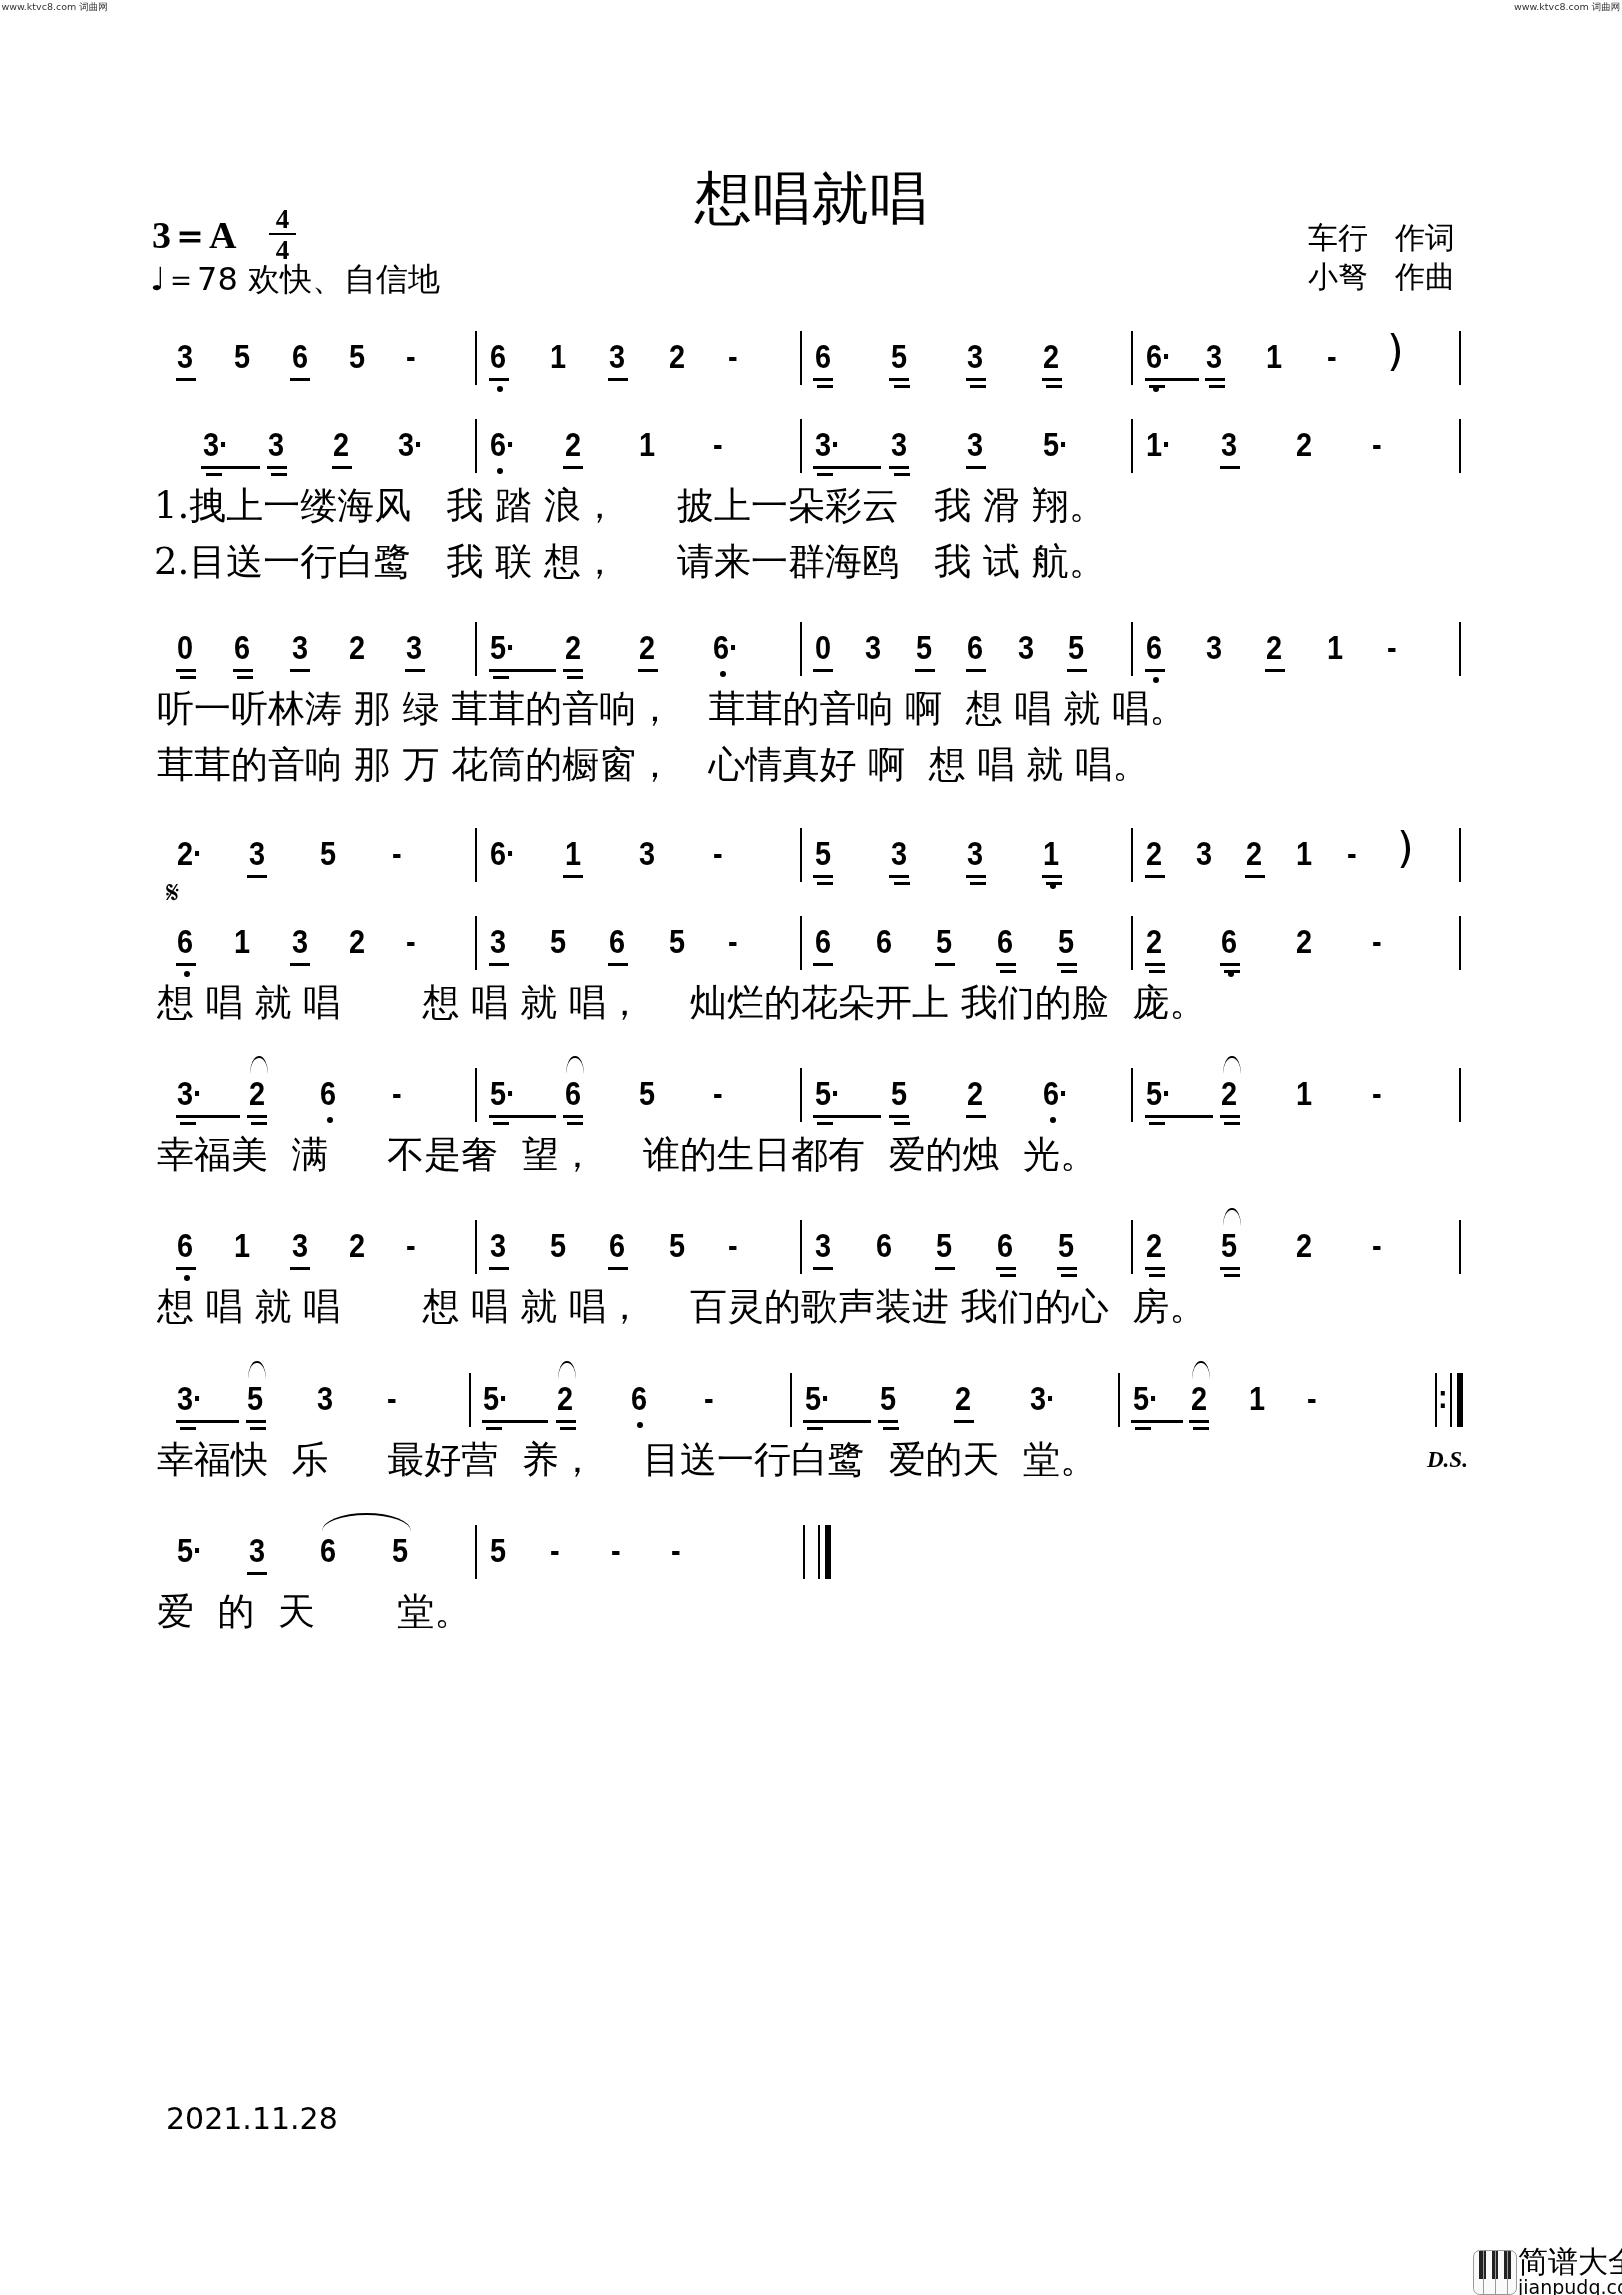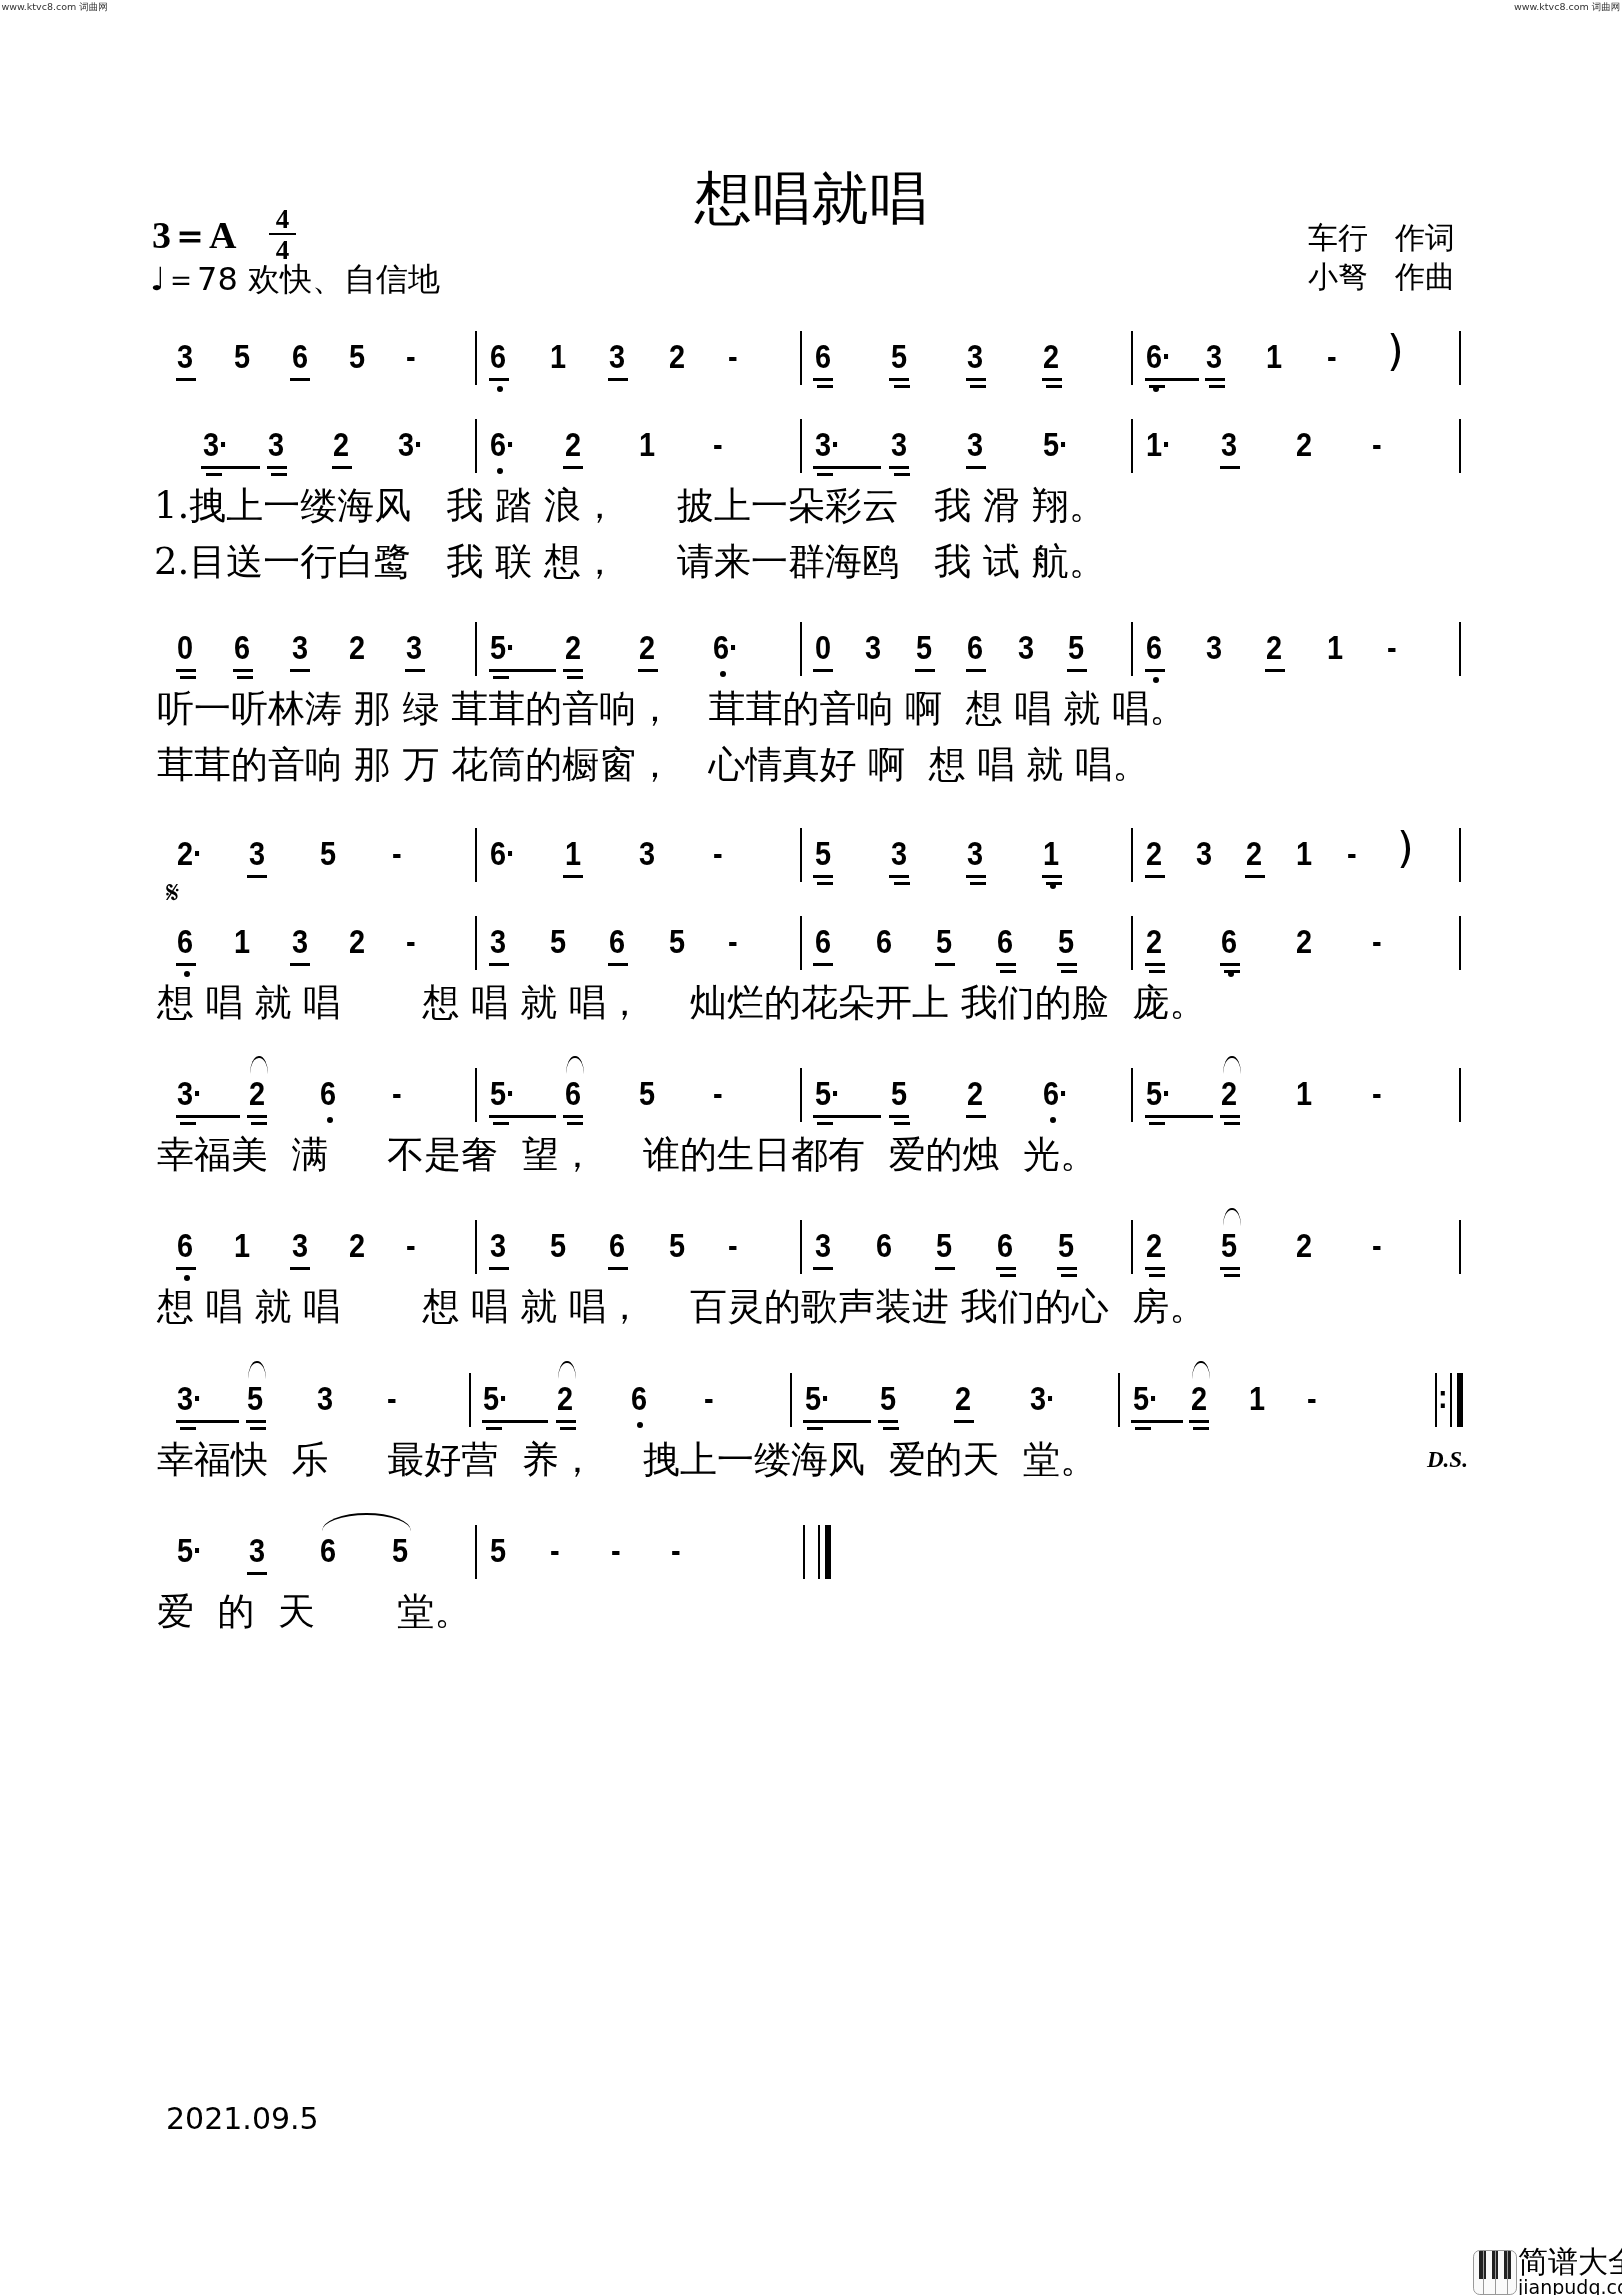--- a/index.html
+++ b/index.html
@@ -393,21 +393,21 @@
       <div class="ul" style="left: 1135px; width: 16px; top: 54px;"></div>
       <div class="n" style="left: 1191px; top: 5.4px;">2</div>
       <div class="ul" style="left: 1189px; width: 20px; top: 47px;"></div>
       <div class="ul" style="left: 1193px; width: 16px; top: 54px;"></div>
       <div class="slur" style="left: 1192px; width: 17.6px; top: -12px;"></div>
       <div class="n" style="left: 1249px; top: 5.4px;">1</div>
       <div class="n" style="left: 1307px; top: 5.4px;">-</div>
       <div class="bl" style="left: 1450px; top: 0px; height: 54px; width: 2px;"></div>
       <div class="bl" style="left: 1457px; top: 0px; height: 54px; width: 6px;"></div>
       <div class="n" style="left: 1438px; top: 3.4px;">:</div>
-      <div class="ly" style="left: 157px; top: 66px;">幸福快  乐     最好营  养，    拽上一缕海风  爱的天  堂。</div>
+      <div class="ly" style="left: 157px; top: 66px;">幸福快  乐     最好营  养，    目送一行白鹭  爱的天  堂。</div>
       <div class="ds" style="left: 1427px; top: 74px;">D.S.</div>
     </div>
     <div class="row" style="top: 1525px;">
       <div class="bl" style="left: 475px; top: 0px; height: 54px;"></div>
       <div class="bl" style="left: 803px; top: 0px; height: 54px;"></div>
       <div class="n" style="left: 177px; top: 5.4px;">5·</div>
       <div class="n" style="left: 249px; top: 5.4px;">3</div>
       <div class="ul" style="left: 247px; width: 20px; top: 47px;"></div>
       <div class="n" style="left: 320px; top: 5.4px;">6</div>
       <div class="n" style="left: 392px; top: 5.4px;">5</div>
@@ -415,21 +415,21 @@
       <div class="n" style="left: 490px; top: 5.4px;">5</div>
       <div class="n" style="left: 550px; top: 5.4px;">-</div>
       <div class="n" style="left: 611px; top: 5.4px;">-</div>
       <div class="n" style="left: 671px; top: 5.4px;">-</div>
       <div class="bl" style="left: 818px; top: 0px; height: 54px; width: 2px;"></div>
       <div class="bl" style="left: 825px; top: 0px; height: 54px; width: 6px;"></div>
       <div class="ly" style="left: 157px; top: 66px;">爱  的  天       堂。</div>
     </div>
   </div>
 
-<div class="date">2021.09.5</div>
+<div class="date">2021.11.28</div>
 <div class="logo">
   <div class="k" style="left:5.4px"></div>
     <div class="k" style="left:17.6px"></div>
     <div class="k" style="left:30px"></div>
   <div class="w" style="left:8.8px"></div>
     <div class="w" style="left:21px"></div>
     <div class="w" style="left:33px"></div>
 </div>
 <div class="logotext">
   <div class="cn">简谱大全</div>

